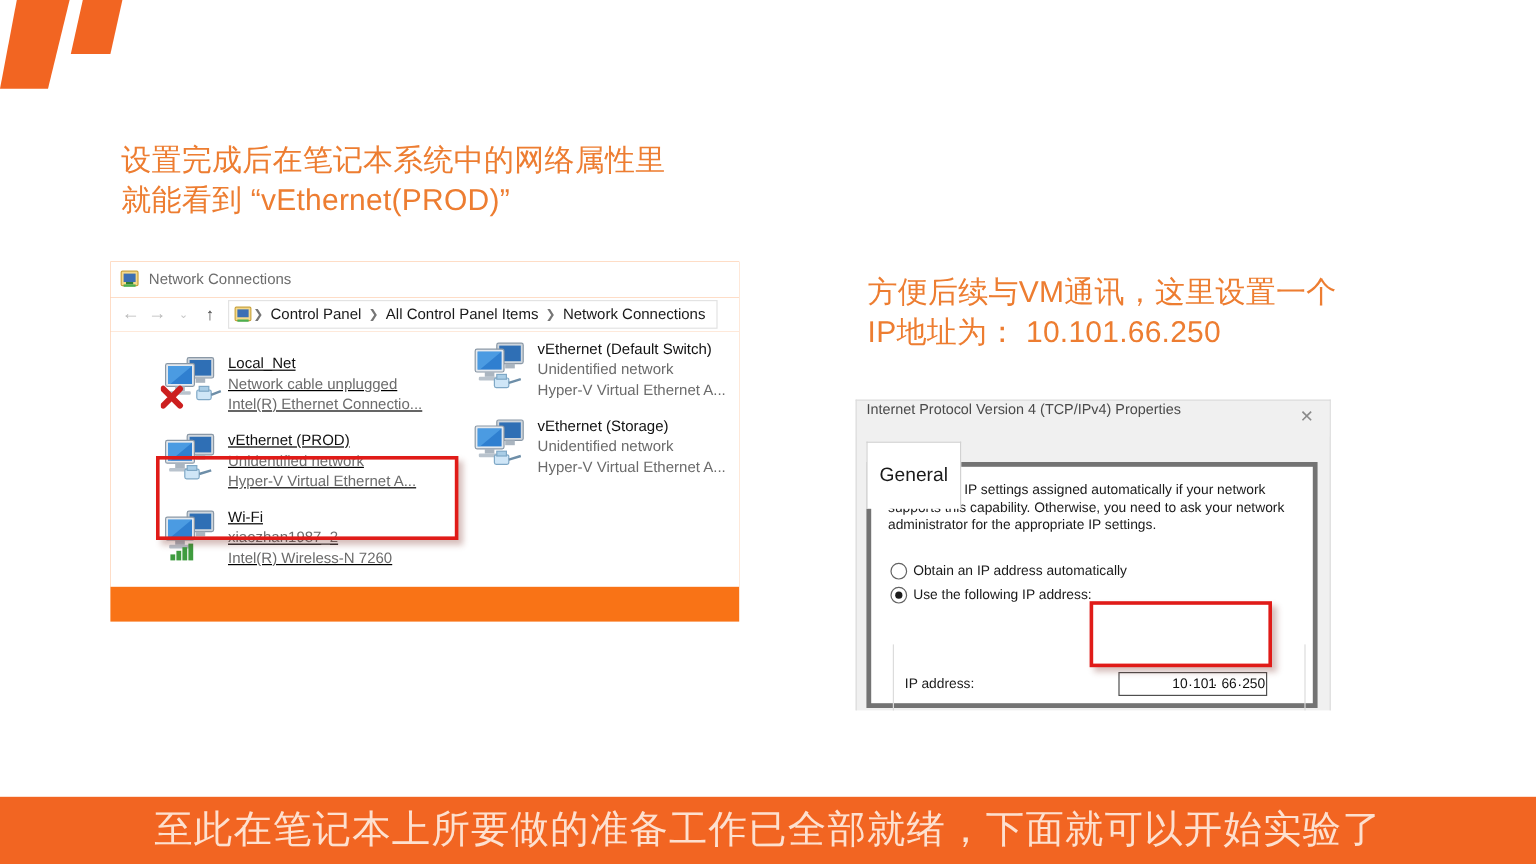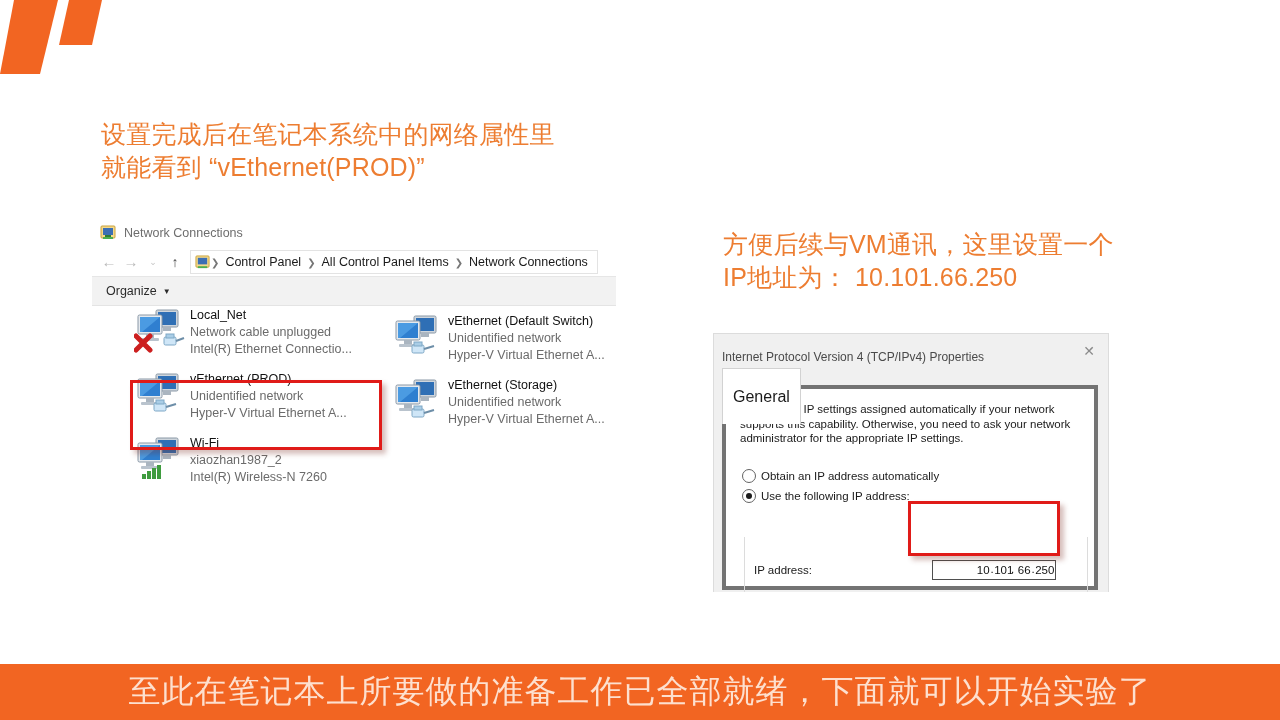--- a/index.html
+++ b/index.html
@@ -99,21 +99,21 @@
   .organize-label { font-size: 12.5px; color: #2b2b2b; }
   .organize-caret { margin-left: 6px; font-size: 8px; color: #2b2b2b; }
 
   .exp-body {
     position: relative;
     height: 205px;
     background: #ffffff;
     padding-top: 8px;
   }
   .conn-col { position: absolute; }
-  .conn-col.left { left: 42px; top: 0; width: 250px; }
+  .conn-col.left { left: 42px; top: 18px; width: 250px; text-decoration: underline; }
   .conn-col.right { left: 300px; top: 6px; width: 250px; }
 
   .conn-item {
     position: relative;
     display: flex;
     height: 62px;
     margin-bottom: 2px;
   }
   .conn-icon { width: 56px; flex: 0 0 56px; position: relative; }
   .conn-text { padding-top: 1px; }
@@ -135,21 +135,21 @@
     position: absolute;
     left: 713px; top: 333px;
     width: 394px; height: 258px;
     background: #f0f0f0;
     border: 1px solid #dcdcdc;
     border-bottom: none;
     overflow: hidden;
   }
   .dlg-titlebar {
     height: 30px;
-    display: flex; align-items: flex-end;
+    display: flex; align-items: flex-start;
     justify-content: space-between;
     background: #f0f0f0;
     padding: 0 2px 0 8px;
   }
   .dlg-title { font-size: 12px; color: #4a4a4a; }
   .dlg-close {
     width: 34px; height: 26px;
     display: flex; align-items: center; justify-content: center;
     color: #8a8a8a; font-size: 14px;
   }
@@ -301,24 +301,20 @@
         </svg>
         <span class="crumb-sep">❯</span>
         <span class="crumb">Control Panel</span>
         <span class="crumb-sep">❯</span>
         <span class="crumb">All Control Panel Items</span>
         <span class="crumb-sep">❯</span>
         <span class="crumb">Network Connections</span>
       </div>
     </div>
 
-    <div class="exp-toolbar">
-      <span class="organize-label">Organize</span>
-      <span class="organize-caret">▼</span>
-    </div>
 
     <div class="exp-body">
 
       <div class="conn-col left">
 
         <div class="conn-item">
           <div class="conn-icon">
             <svg width="52" height="48" viewBox="0 0 52 48">
               <rect x="22" y="4" width="22" height="17" rx="1.5" fill="#cfd6dd" stroke="#8a98a6"></rect>
               <rect x="24" y="6" width="18" height="13" fill="#2f6fb5"></rect>

